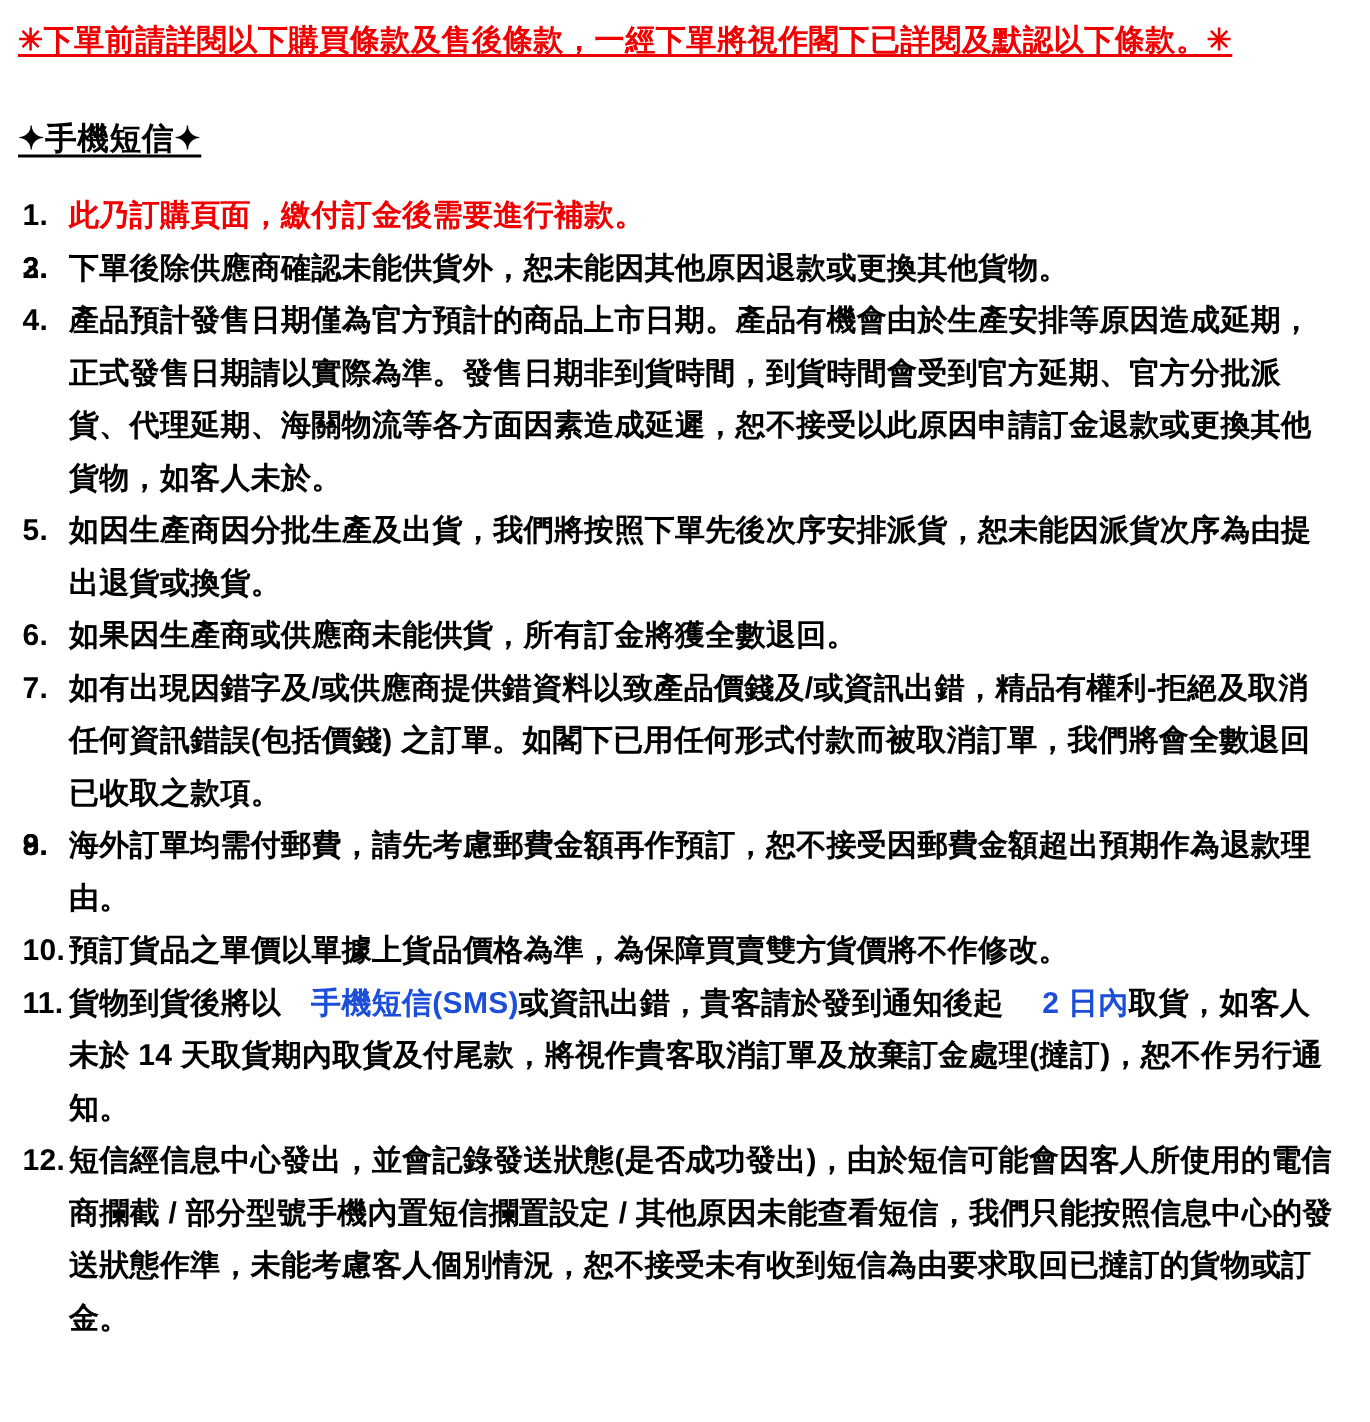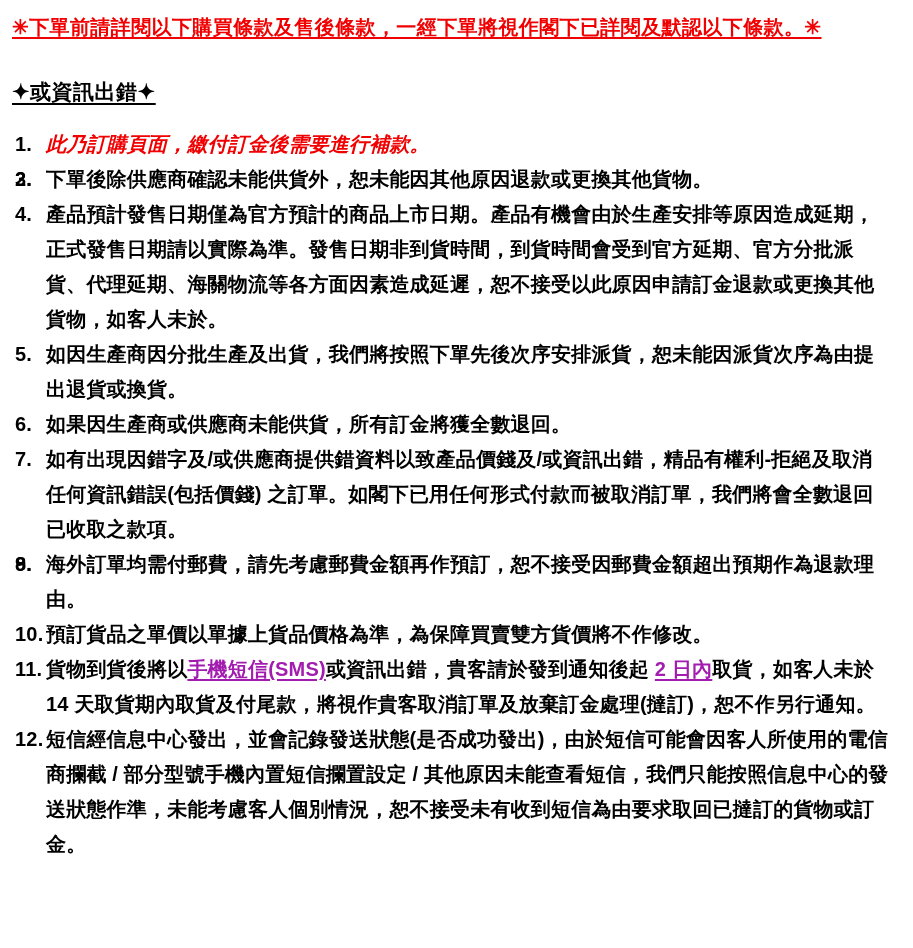--- a/index.html
+++ b/index.html
@@ -46,35 +46,35 @@
     padding-left: 36px;
     font-size: 20px;
     line-height: 35px;
     letter-spacing: 0.2px;
   }
   ol.terms li .num {
     position: absolute;
     left: 5px;
     top: 0;
   }
-  .red { color: #f00000; font-style: italic; }
+  .red { color: #f00000; }
   .red-ul {
-    color: #a21caf;
-    text-decoration: underline;
+    color: #1d4ed8;
     text-underline-offset: 3px;
+    margin-left: 20px;
   }
 </style>
 </head>
 <body>
 
 <div class="page">
 
   <div class="notice">✳下單前請詳閱以下購買條款及售後條款，一經下單將視作閣下已詳閱及默認以下條款。✳</div>
 
-  <div class="section-title">✦或資訊出錯✦</div>
+  <div class="section-title">✦手機短信✦</div>
 
   <ol class="terms">
 
     <li><span class="num">1.</span><span class="red">此乃訂購頁面，繳付訂金後需要進行補款。</span></li>
 
     <li><span class="num">2.</span></li>
 
     <li><span class="num">3.</span><span>下單後除供應商確認未能供貨外，恕未能因其他原因退款或更換其他貨物。</span></li>
 
     <li><span class="num">4.</span><span>產品預計發售日期僅為官方預計的商品上市日期。產品有機會由於生產安排等原因造成延期，正式發售日期請以實際為準。發售日期非到貨時間，到貨時間會受到官方延期、官方分批派貨、代理延期、海關物流等各方面因素造成延遲，恕不接受以此原因申請訂金退款或更換其他貨物，如客人未於。</span></li>

